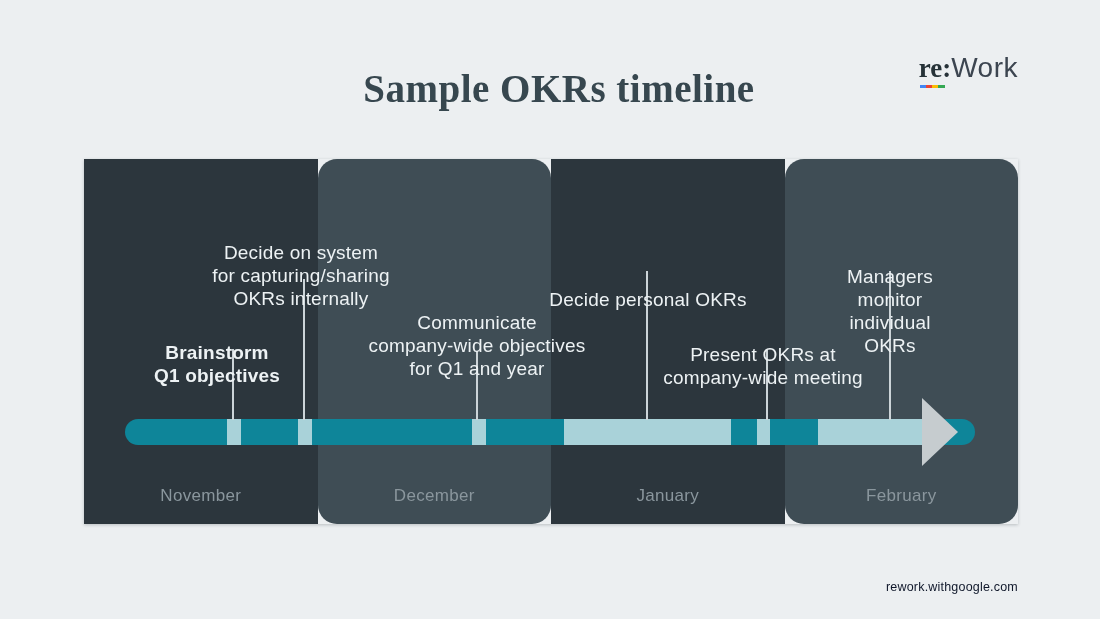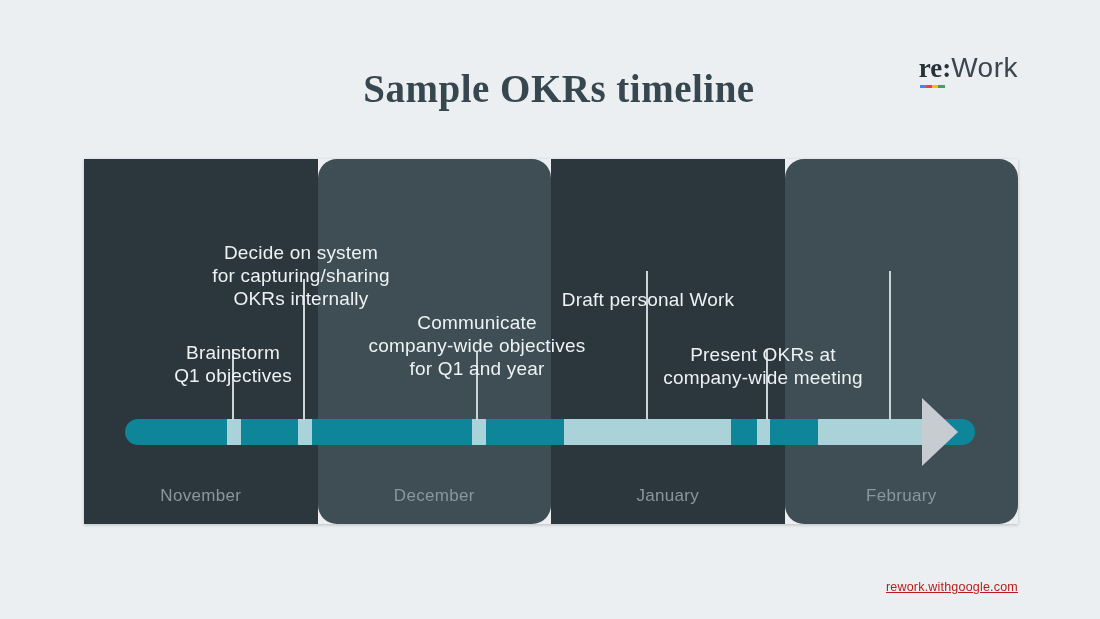--- a/index.html
+++ b/index.html
@@ -101,31 +101,31 @@
   .c-6 { left: 805px; top: 112px; height: 149px; }
 
   
   .event-label {
     position: absolute; transform: translateX(-50%);
     text-align: center; white-space: pre-line;
     color: #edf2f4; font-size: 19px; line-height: 23px;
     letter-spacing: 0.2px;
     margin-top: 44px;
   }
-  .e-1 { left: 149px; top: 138px; }
+  .e-1 { left: 133px; top: 138px; font-weight: bold; }
   .e-2 { left: 217px; top: 38px; }
   .e-3 { left: 393px; top: 108px; }
   .e-4 { left: 564px; top: 85px; }
   .e-5 { left: 679px; top: 140px; }
   .e-6 { left: 806px; top: 62px; }
 
   
   .footer-url {
     position: absolute; right: 82px; top: 580px;
-    font-size: 12.5px; color: #b91c1c; letter-spacing: 0.2px; text-decoration: underline;
+    font-size: 12.5px; color: #0f172a; letter-spacing: 0.2px;
   }
 </style>
 </head>
 <body>
 
 <div class="stage">
 
   <div class="logo">
     <span class="logo-re"><span>re:</span><span class="logo-underline">
           <span class="u-blue"></span>
@@ -172,21 +172,23 @@
       <div class="connector c-6"></div>
 
       <div class="event-label e-1">Brainstorm
 Q1 objectives</div>
       <div class="event-label e-2">Decide on system
 for capturing/sharing
 OKRs internally</div>
       <div class="event-label e-3">Communicate
 company-wide objectives
 for Q1 and year</div>
-      <div class="event-label e-4">Draft personal Work</div>
+      <div class="event-label e-4">Decide personal OKRs</div>
       <div class="event-label e-5">Present OKRs at
 company-wide meeting</div>
+      <div class="event-label e-6">Managers monitor
+individual OKRs</div>
     </div>
   </div>
 
   <div class="footer-url">rework.withgoogle.com</div>
 
 </div>
 
 </body></html>

